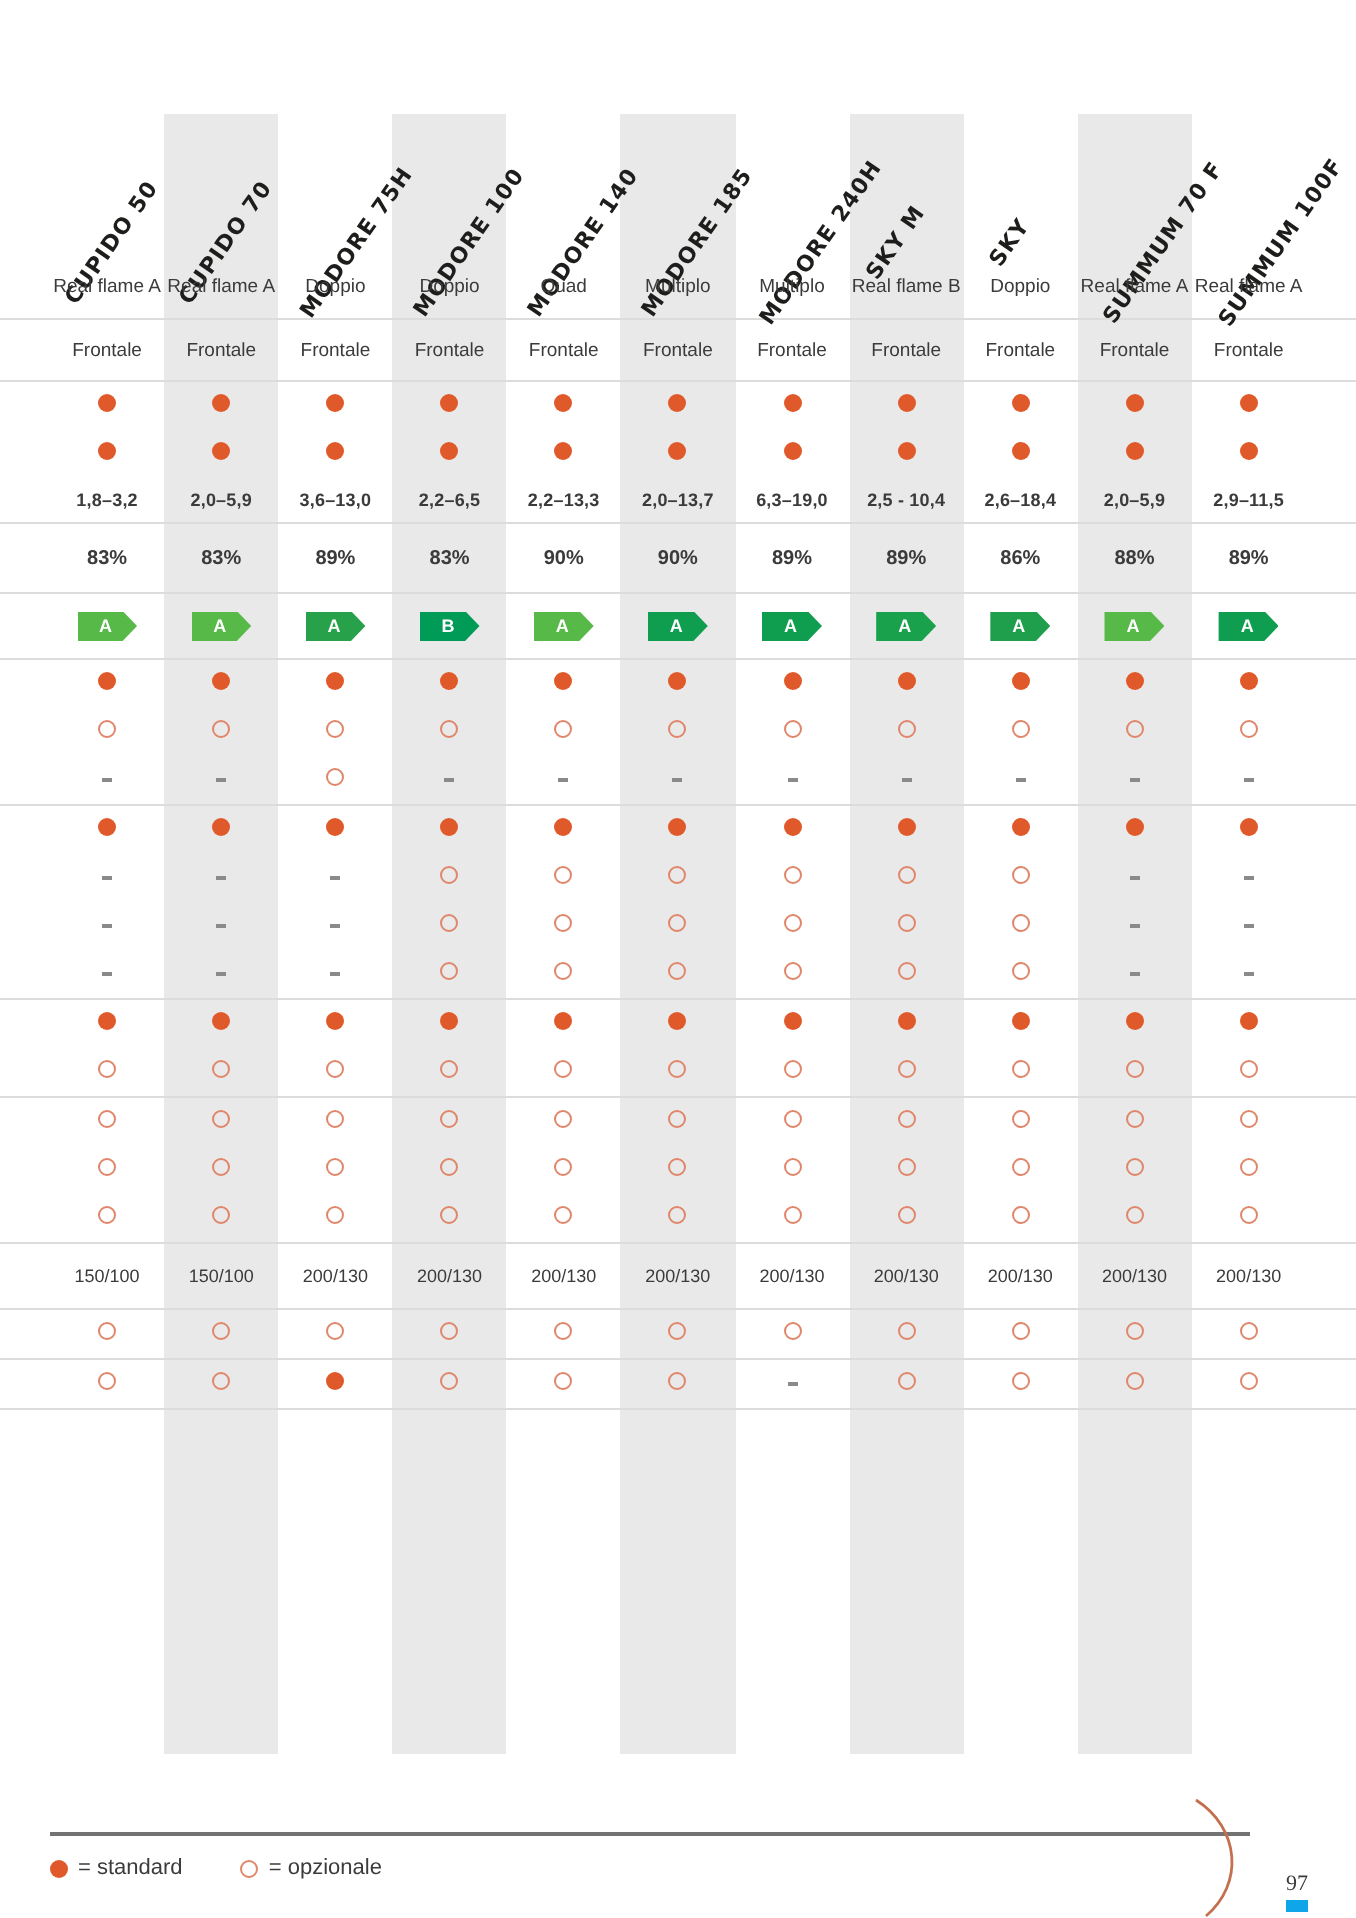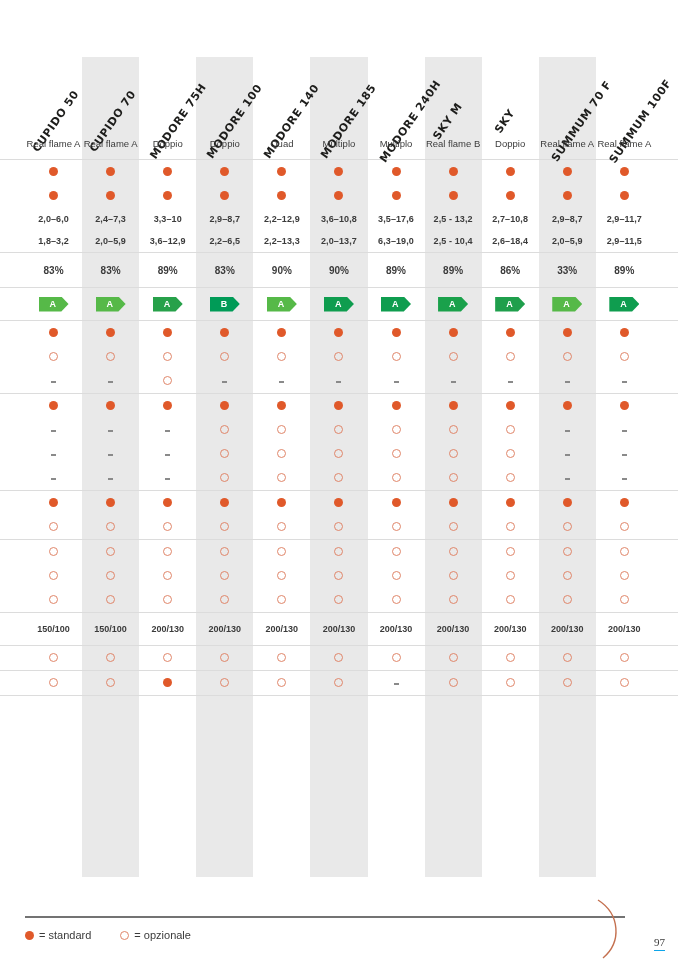--- a/index.html
+++ b/index.html
@@ -36,21 +36,21 @@
     color:#1d1d1b;
     font-family:"DejaVu Sans", sans-serif;
   }
 
   tr.txt-row td{height:32px;font-size:9.5px;}
   tr.frontale td{height:30px;}
   tr.num td{height:22px;font-size:9px;font-weight:bold;letter-spacing:.1px;}
   tr.pct td{height:34px;font-size:10px;font-weight:bold;text-align:center;}
   tr.badge-row td{height:32px;}
   tr.sym td{height:24px;}
-  tr.vals td{height:32px;font-size:9px;font-weight:bold;}
+  tr.vals td{height:32px;font-size:9px;font-weight:normal;}
   tr.tailpad td{height:62px;}
   tr.rule-bot td{border-bottom:1px solid #dcdcdc;}
 
   
   .dot-full{
     display:inline-block;width:9px;height:9px;border-radius:50%;
     background:#e0592a;
   }
   .dot-open{
     display:inline-block;width:9px;height:9px;border-radius:50%;
@@ -75,23 +75,23 @@
     position:absolute;left:25px;top:916px;width:600px;
     border-top:2px solid #737373;padding-top:10px;
     font-size:11px;color:#3b3b3b;
   }
   .legend .item{display:inline-block;margin-right:26px;}
   .legend .item .sym{margin-right:5px;vertical-align:middle;}
   .legend .item .lbl{vertical-align:middle;}
 
   
   .pagenum{
-    position:absolute;right:13px;top:936px;
+    position:absolute;right:24px;top:936px;
     font-size:11px;color:#3b3b3b;
-    border-bottom:1px solid #0ea5e9;padding-bottom:2px;
+    border-bottom:6px solid #0ea5e9;padding-bottom:2px;
     font-family:"Liberation Serif", serif;
   }
   .arc{position:absolute;right:50px;top:898px;}
 </style>
 </head>
 <body>
 
 <div id="sheet">
 
   <div class="stripes">
@@ -142,70 +142,70 @@
           <td>Doppio</td>
           <td>Quad</td>
           <td>Multiplo</td>
           <td>Multiplo</td>
           <td>Real flame B</td>
           <td>Doppio</td>
           <td>Real flame A</td>
           <td>Real flame A</td>
           <td class="lead"></td>
         </tr>
-        <tr class="sym">
-          <td class="lead"></td>
-          <td><span class="dot-full"></span></td>
-          <td><span class="dot-full"></span></td>
-          <td><span class="dot-full"></span></td>
-          <td><span class="dot-full"></span></td>
-          <td><span class="dot-full"></span></td>
-          <td><span class="dot-full"></span></td>
-          <td><span class="dot-full"></span></td>
-          <td><span class="dot-full"></span></td>
-          <td><span class="dot-full"></span></td>
-          <td><span class="dot-full"></span></td>
-          <td><span class="dot-full"></span></td>
-          <td class="lead"></td>
-        </tr>
-        <tr class="sym">
-          <td class="lead"></td>
-          <td><span class="dot-full"></span></td>
-          <td><span class="dot-full"></span></td>
-          <td><span class="dot-full"></span></td>
-          <td><span class="dot-full"></span></td>
-          <td><span class="dot-full"></span></td>
-          <td><span class="dot-full"></span></td>
-          <td><span class="dot-full"></span></td>
-          <td><span class="dot-full"></span></td>
-          <td><span class="dot-full"></span></td>
-          <td><span class="dot-full"></span></td>
-          <td><span class="dot-full"></span></td>
-          <td class="lead"></td>
-        </tr>
-        <tr class="num">
-          <td class="lead"></td>
-          <td>2,0–6,0</td>
-          <td>2,4–7,3</td>
-          <td>3,3–10</td>
-          <td>2,9–8,7</td>
-          <td>2,2–12,9</td>
-          <td>3,6–10,8</td>
-          <td>3,5–17,6</td>
-          <td>2,5 - 13,2</td>
-          <td>2,7–10,8</td>
-          <td>2,9–8,7</td>
-          <td>2,9–11,7</td>
+        <tr class="frontale rule-bot">
+          <td class="lead"></td>
+          <td>Frontale</td>
+          <td>Frontale</td>
+          <td>Frontale</td>
+          <td>Frontale</td>
+          <td>Frontale</td>
+          <td>Frontale</td>
+          <td>Frontale</td>
+          <td>Frontale</td>
+          <td>Frontale</td>
+          <td>Frontale</td>
+          <td>Frontale</td>
+          <td class="lead"></td>
+        </tr>
+        <tr class="sym">
+          <td class="lead"></td>
+          <td><span class="dot-full"></span></td>
+          <td><span class="dot-full"></span></td>
+          <td><span class="dot-full"></span></td>
+          <td><span class="dot-full"></span></td>
+          <td><span class="dot-full"></span></td>
+          <td><span class="dot-full"></span></td>
+          <td><span class="dot-full"></span></td>
+          <td><span class="dot-full"></span></td>
+          <td><span class="dot-full"></span></td>
+          <td><span class="dot-full"></span></td>
+          <td><span class="dot-full"></span></td>
+          <td class="lead"></td>
+        </tr>
+        <tr class="sym">
+          <td class="lead"></td>
+          <td><span class="dot-full"></span></td>
+          <td><span class="dot-full"></span></td>
+          <td><span class="dot-full"></span></td>
+          <td><span class="dot-full"></span></td>
+          <td><span class="dot-full"></span></td>
+          <td><span class="dot-full"></span></td>
+          <td><span class="dot-full"></span></td>
+          <td><span class="dot-full"></span></td>
+          <td><span class="dot-full"></span></td>
+          <td><span class="dot-full"></span></td>
+          <td><span class="dot-full"></span></td>
           <td class="lead"></td>
         </tr>
         <tr class="num rule-bot">
           <td class="lead"></td>
           <td>1,8–3,2</td>
           <td>2,0–5,9</td>
-          <td>3,6–12,9</td>
+          <td>3,6–13,0</td>
           <td>2,2–6,5</td>
           <td>2,2–13,3</td>
           <td>2,0–13,7</td>
           <td>6,3–19,0</td>
           <td>2,5 - 10,4</td>
           <td>2,6–18,4</td>
           <td>2,0–5,9</td>
           <td>2,9–11,5</td>
           <td class="lead"></td>
         </tr>
@@ -213,21 +213,21 @@
           <td class="lead"></td>
           <td>83%</td>
           <td>83%</td>
           <td>89%</td>
           <td>83%</td>
           <td>90%</td>
           <td>90%</td>
           <td>89%</td>
           <td>89%</td>
           <td>86%</td>
-          <td>33%</td>
+          <td>88%</td>
           <td>89%</td>
           <td class="lead"></td>
         </tr>
         <tr class="badge-row rule-bot">
           <td class="lead"></td>
           <td><span class="badge" style="background:#56b948">A</span></td>
           <td><span class="badge" style="background:#56b948">A</span></td>
           <td><span class="badge" style="background:#27a14a">A</span></td>
           <td><span class="badge" style="background:#009b57">B</span></td>
           <td><span class="badge" style="background:#56b948">A</span></td>

